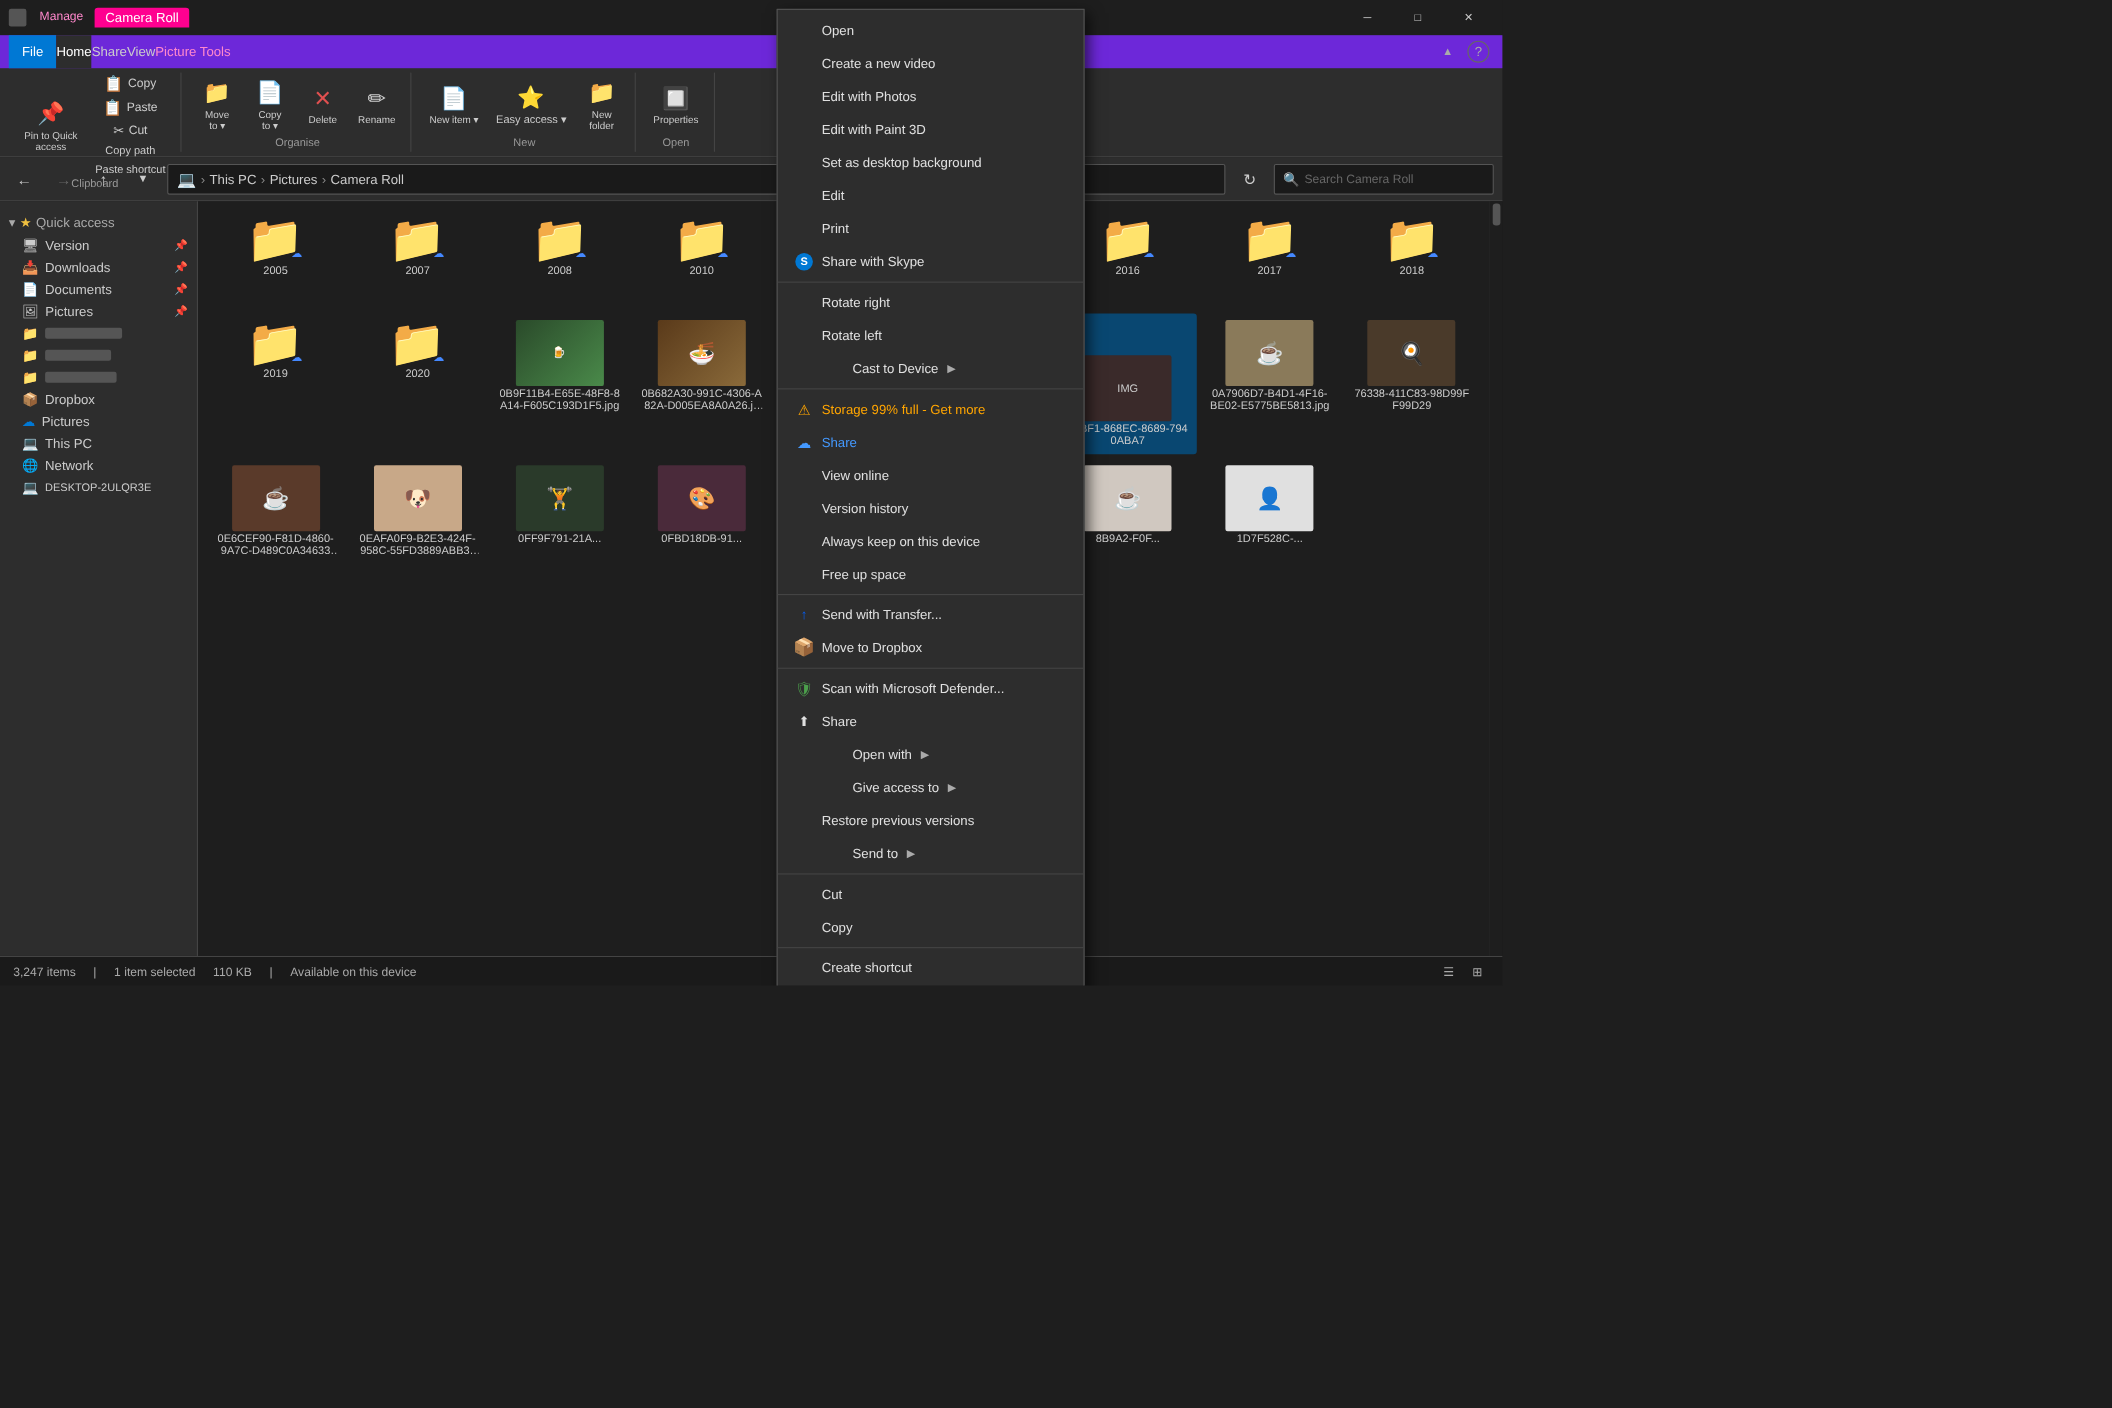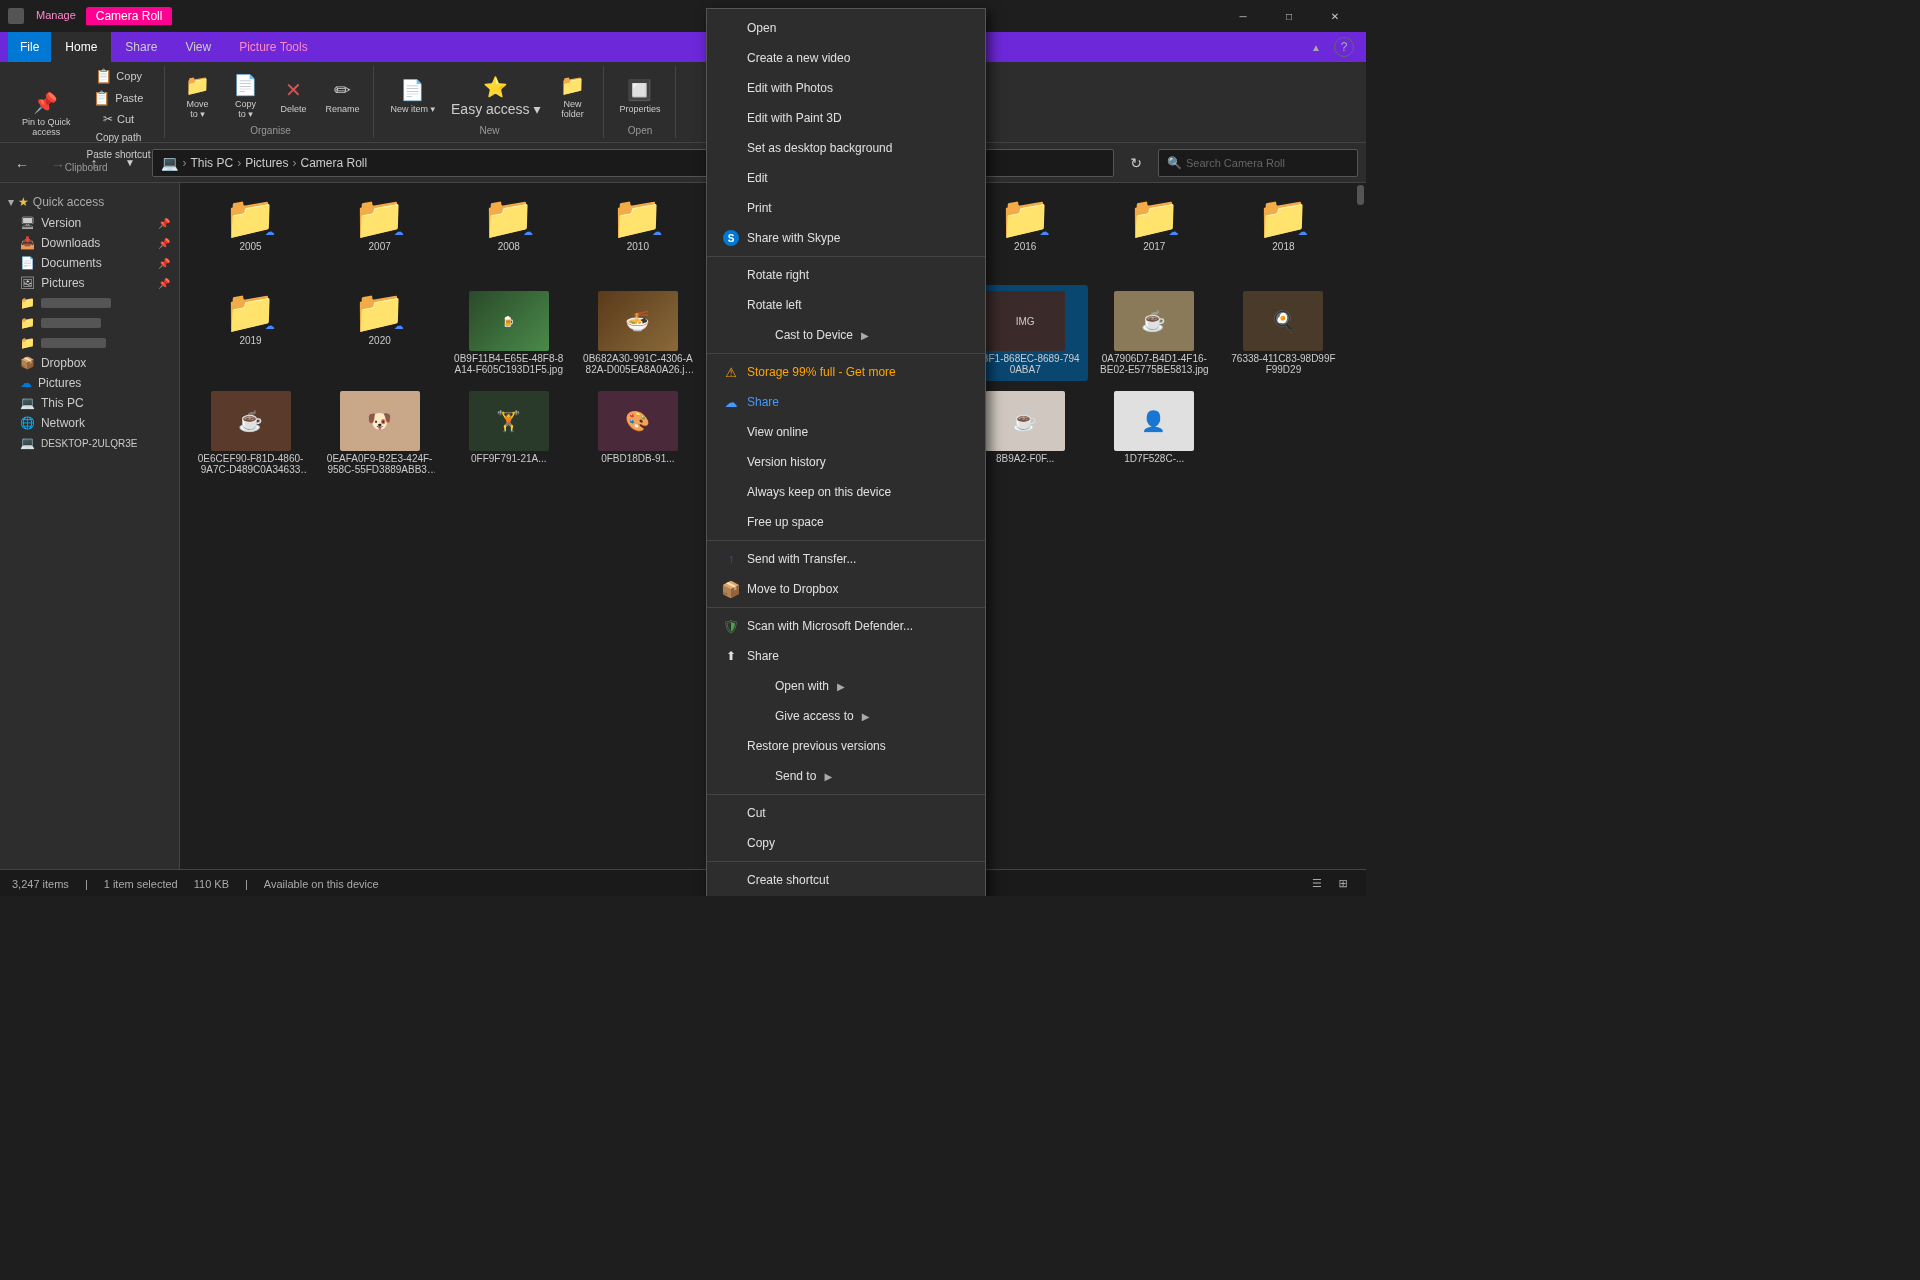--- a/index.html
+++ b/index.html
@@ -11,21 +11,21 @@
     .title-bar-icon { width: 16px; height: 16px; background: #555; border-radius: 2px; }
     .title-bar-tabs { display: flex; gap: 2px; }
     .title-tab { padding: 2px 10px; font-size: 12px; background: #333; color: #ccc; border-radius: 3px 3px 0 0; }
     .title-tab.active { background: #ff0090; color: #fff; }
     .title-bar-controls { display: flex; gap: 0; }
     .title-ctrl { width: 46px; height: 32px; display: flex; align-items: center; justify-content: center; font-size: 10px; cursor: pointer; color: #ccc; }
 
     
     .ribbon { background: #2d2d2d; border-bottom: 1px solid #444; }
     .ribbon-tabs { display: flex; height: 30px; padding: 0 8px; background: #6d28d9; }
-    .ribbon-tab { padding: 0 14px; font-size: 12px; display: flex; align-items: center; cursor: pointer; color: #ccc; }
+    .ribbon-tab { padding: 0 0; font-size: 12px; display: flex; align-items: center; cursor: pointer; color: #ccc; }
     .ribbon-tab.active { background: #2d2d2d; color: #fff; }
     .ribbon-tab.file { background: #0078d4; color: #fff; padding: 0 12px; }
     .ribbon-tab.manage { color: #ff88cc; }
     .ribbon-content { display: flex; align-items: stretch; padding: 4px 8px; gap: 2px; height: 80px; }
     .ribbon-group { display: flex; flex-direction: column; border-right: 1px solid #444; padding: 0 8px; }
     .ribbon-group-items { display: flex; gap: 4px; flex: 1; align-items: center; }
     .ribbon-group-label { font-size: 10px; color: #999; text-align: center; padding-bottom: 2px; }
     .ribbon-btn { display: flex; flex-direction: column; align-items: center; justify-content: center; gap: 2px; padding: 4px 6px; cursor: pointer; border-radius: 3px; min-width: 44px; color: #ccc; font-size: 10px; }
     .ribbon-btn-icon { font-size: 20px; }
     .ribbon-btn-small { flex-direction: row; align-items: center; gap: 4px; padding: 2px 6px; min-width: auto; font-size: 11px; }
@@ -180,21 +180,21 @@
     </div>
 
     <div class="ribbon-group">
       <div class="ribbon-group-items">
         <div class="ribbon-btn">
           <div class="ribbon-btn-icon">📄</div>
           <div style="font-size:9px; color:#ccc; text-align:center;">New item ▾</div>
         </div>
         <div class="ribbon-btn">
           <div class="ribbon-btn-icon">⭐</div>
-          <div style="font-size:14px; color:#ccc; text-align:center;">Easy access ▾</div>
+          <div style="font-size:10px; color:#ccc; text-align:center;">Easy access ▾</div>
         </div>
         <div class="ribbon-btn">
           <div class="ribbon-btn-icon">📁</div>
           <div style="font-size:9px; color:#ccc; text-align:center;">New<br>folder</div>
         </div>
       </div>
       <div class="ribbon-group-label">New</div>
     </div>
 
     <div class="ribbon-group">
@@ -383,21 +383,21 @@
     </div>
     <div class="file-item">
       <div class="thumb-img file-icon-img" style="background:#3a5a7a;display:flex;align-items:center;justify-content:center;font-size:20px;">🦕</div>
       <div class="file-label">0CC024608-AF8A-43A6-8EC6-8A8715CD0994.jpg</div>
     </div>
     <div class="file-item">
       <div class="thumb-img file-icon-img" style="background:#5a4a1a;display:flex;align-items:center;justify-content:center;font-size:20px;">🍲</div>
       <div class="file-label">0CD0EF60-EED0-4E8A-9857-68F630BE6B8E.jpg</div>
     </div>
     <div class="file-item selected">
-      <div class="thumb-img file-icon-img" style="background:#3a2a2a;display:flex;align-items:center;justify-content:center;font-size:10px;color:#ccc;">IMG</div>
+      <div class="thumb-img file-icon-img" style="background:#3a2a2a;display:flex;align-items:center;justify-content:center;font-size:10px;color:#ccc;margin-top:32px;">IMG</div>
       <div class="file-label">62BF1-868EC-8689-7940ABA7</div>
     </div>
     <div class="file-item">
       <div class="thumb-img file-icon-img" style="background:#8a7a5a;display:flex;align-items:center;justify-content:center;font-size:20px;">☕</div>
       <div class="file-label">0A7906D7-B4D1-4F16-BE02-E5775BE5813.jpg</div>
     </div>
     <div class="file-item">
       <div class="thumb-img file-icon-img" style="background:#4a3a2a;display:flex;align-items:center;justify-content:center;font-size:20px;">🍳</div>
       <div class="file-label">76338-411C83-98D99FF99D29</div>
     </div>

